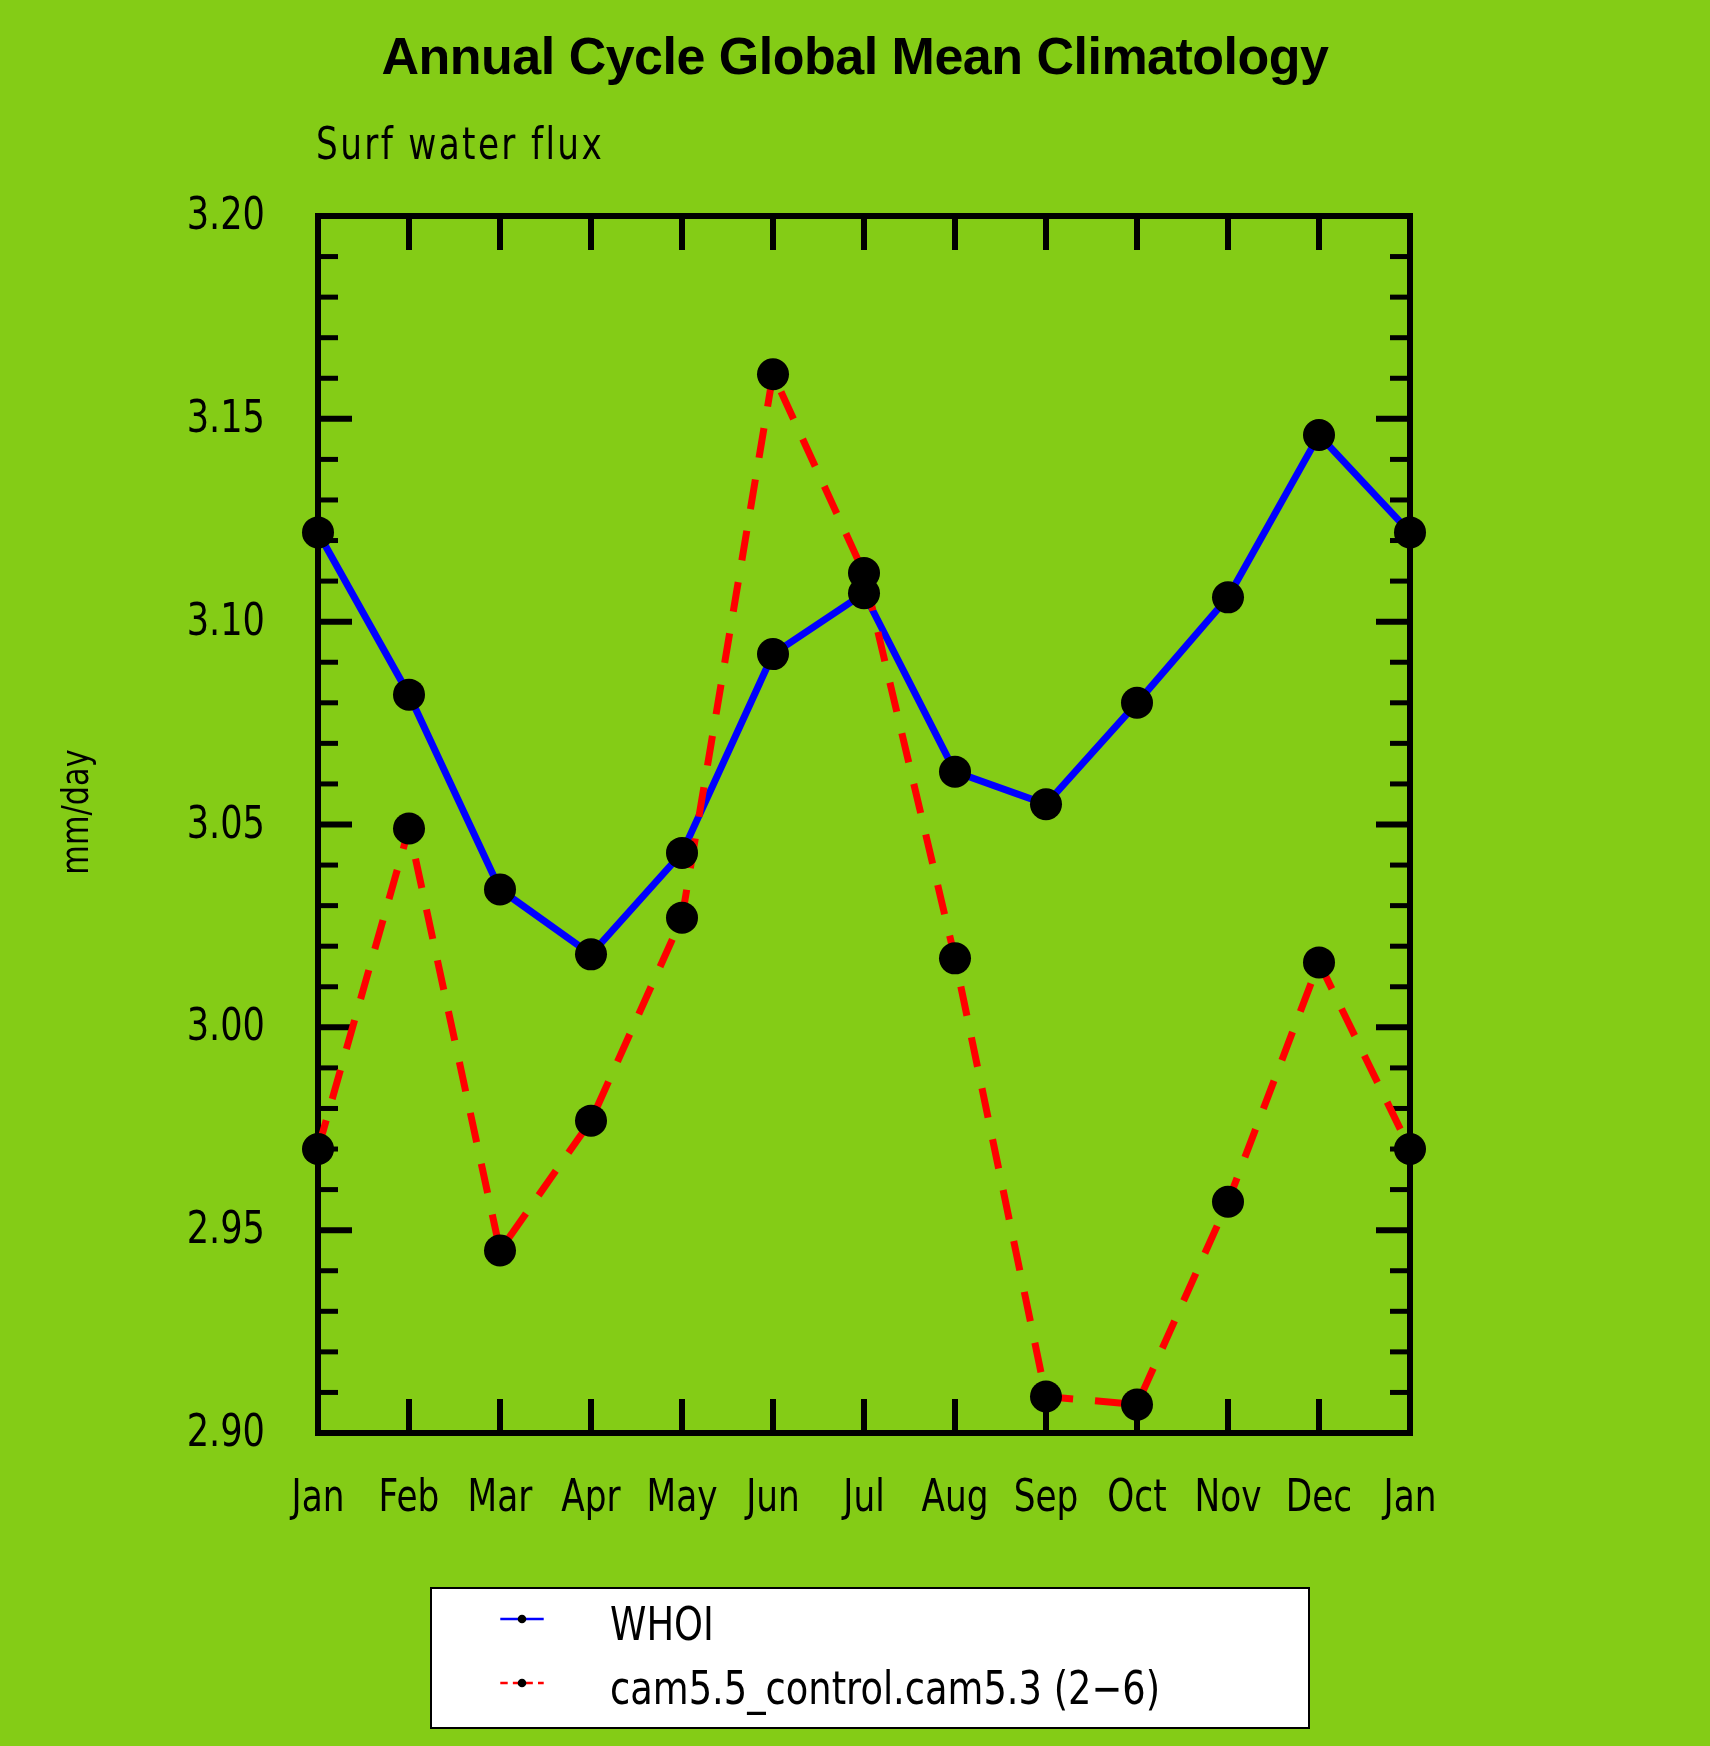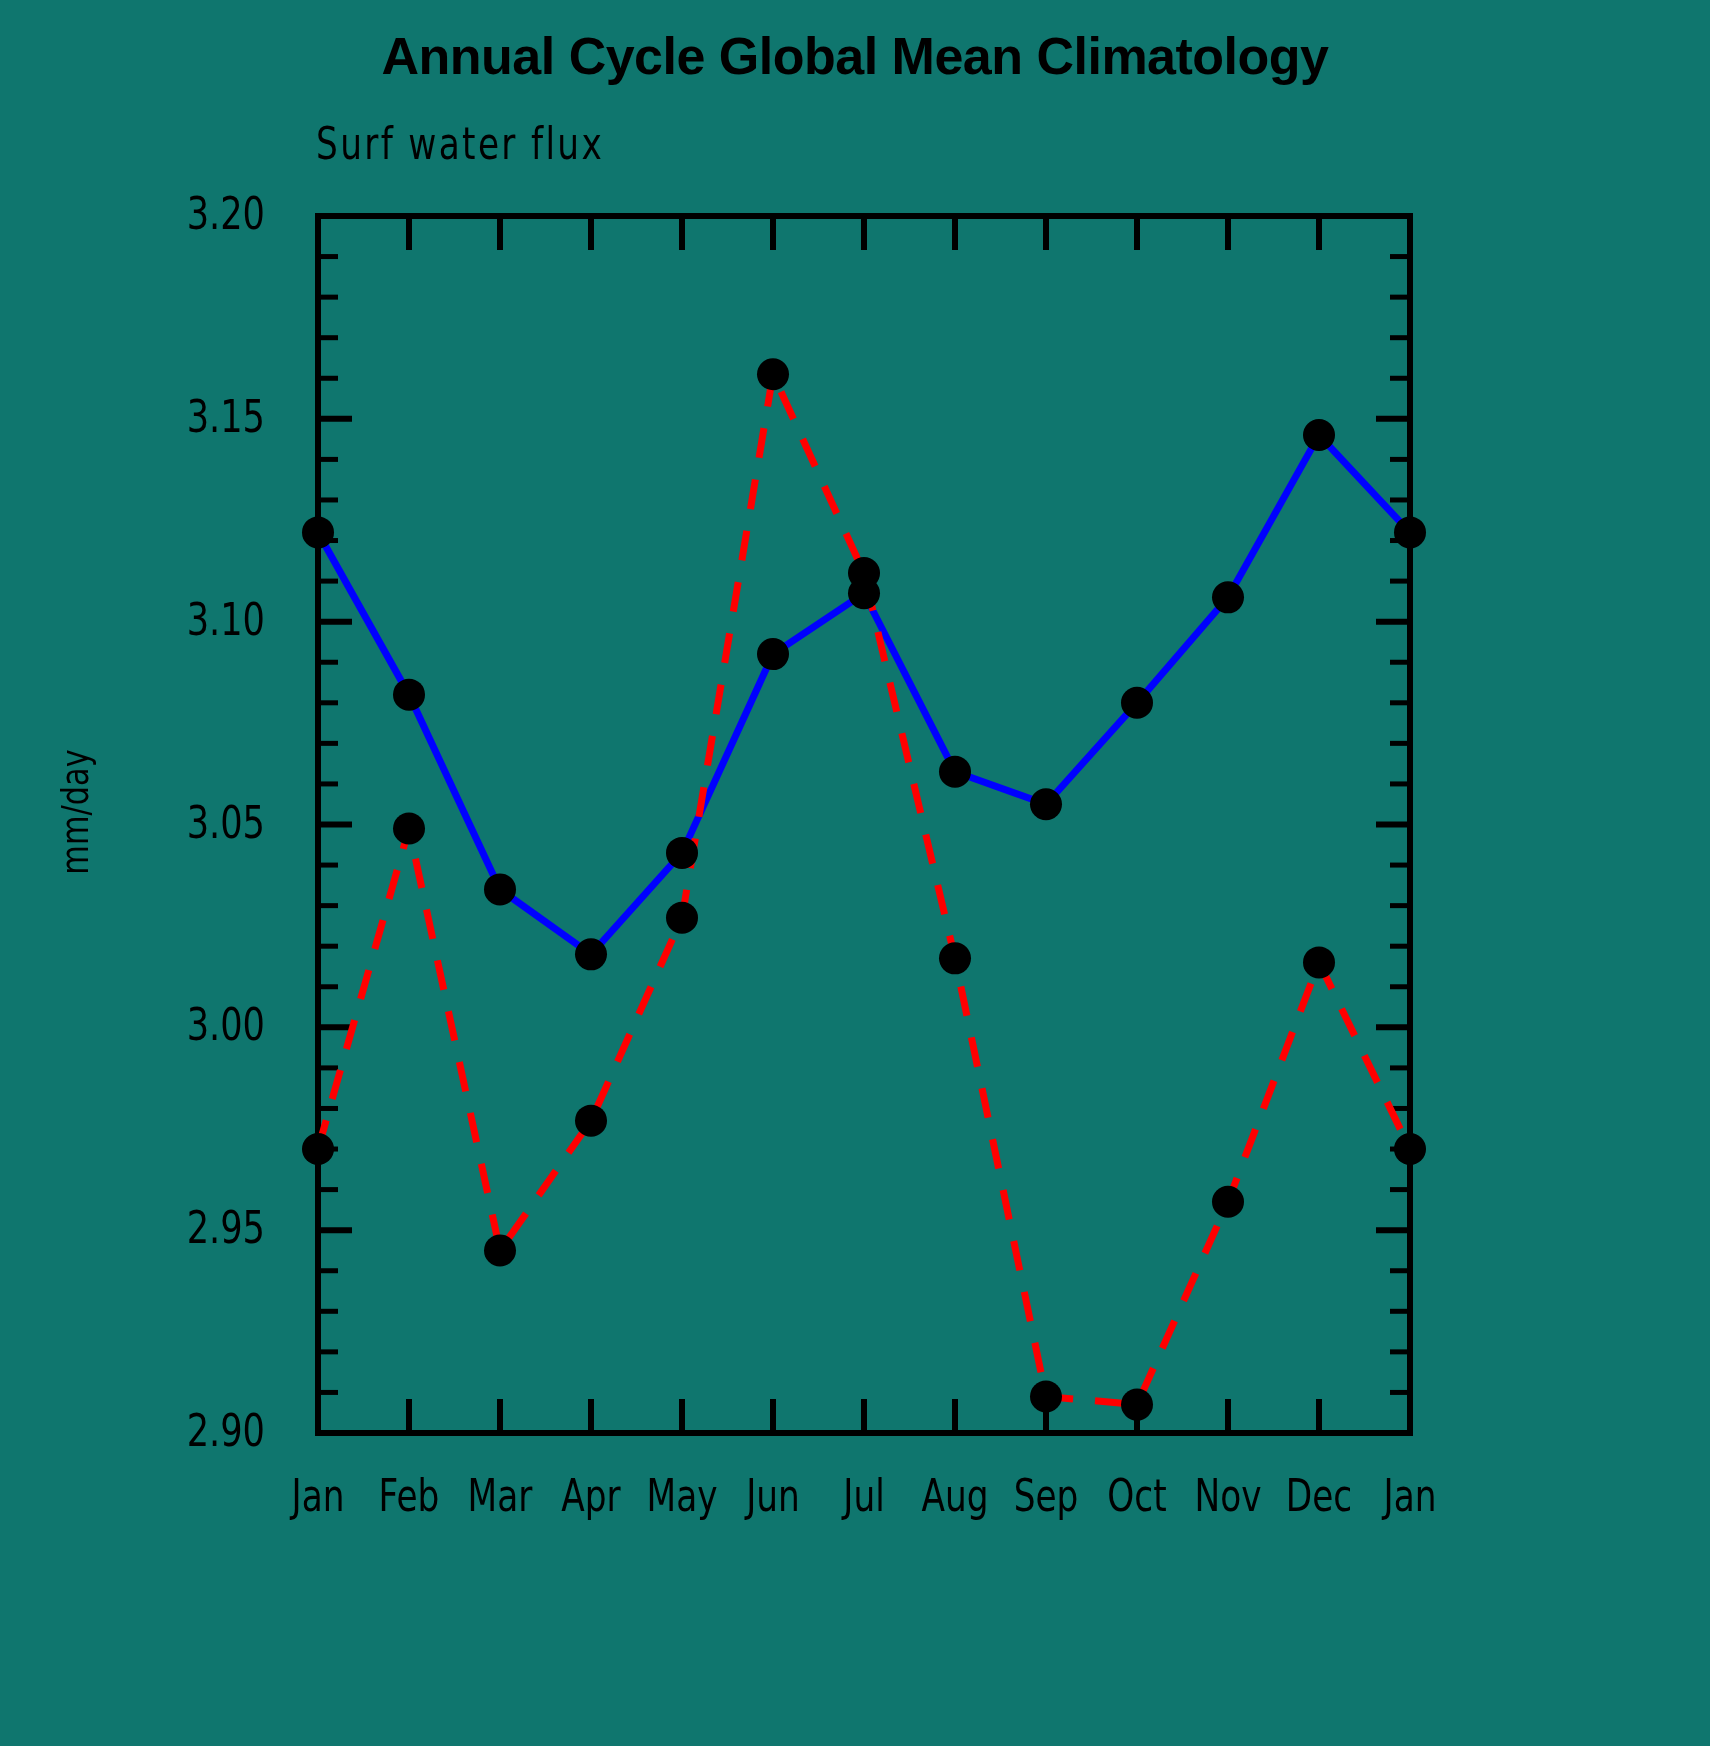--- a/index.html
+++ b/index.html
@@ -10,21 +10,21 @@
   body {
     width: 1710px;
     height: 1746px;
     font-family: "DejaVu Sans", sans-serif;
     overflow: hidden;
   }
   #page {
     position: relative;
     width: 1710px;
     height: 1746px;
-    background: #0f766e;
+    background: #84cc16;
   }
   .chart-title {
     position: absolute;
     top: 26px;
     left: 0;
     width: 1710px;
     text-align: center;
     font-family: "Liberation Sans", sans-serif;
     font-weight: bold;
     font-size: 52px;
@@ -289,14 +289,30 @@
       <circle cx="773" cy="374.21000000000043" r="16" fill="#000"></circle>
       <circle cx="864" cy="572.9866666666667" r="16" fill="#000"></circle>
       <circle cx="955" cy="958.3700000000003" r="16" fill="#000"></circle>
       <circle cx="1046" cy="1396.4900000000005" r="16" fill="#000"></circle>
       <circle cx="1137" cy="1404.603333333333" r="16" fill="#000"></circle>
       <circle cx="1228" cy="1201.7700000000004" r="16" fill="#000"></circle>
       <circle cx="1319" cy="962.4266666666666" r="16" fill="#000"></circle>
       <circle cx="1410" cy="1149.0333333333324" r="16" fill="#000"></circle>
     </svg>
 
+  <div class="legend-box">
+    <div class="legend-row r0">
+      <svg class="legend-swatch" id="legend-swatch-0" width="182" height="42" viewBox="-15 -15 182 42" style="top: 16px;">
+          <line x1="0" y1="6" x2="152" y2="6" stroke="#0000ff" stroke-width="9"></line>
+          <circle cx="76" cy="6" r="15" fill="#000"></circle>
+        </svg>
+      <span class="legend-label">WHOI</span>
+    </div>
+    <div class="legend-row r1">
+      <svg class="legend-swatch" id="legend-swatch-1" width="182" height="42" viewBox="-15 -15 182 42" style="top: 16px;">
+          <line x1="0" y1="6" x2="152" y2="6" stroke="#ff0000" stroke-width="9" stroke-dasharray="26,18"></line>
+          <circle cx="76" cy="6" r="15" fill="#000"></circle>
+        </svg>
+      <span class="legend-label">cam5.5_control.cam5.3 (2−6)</span>
+    </div>
+  </div>
 
 </div>
 
 </body></html>

